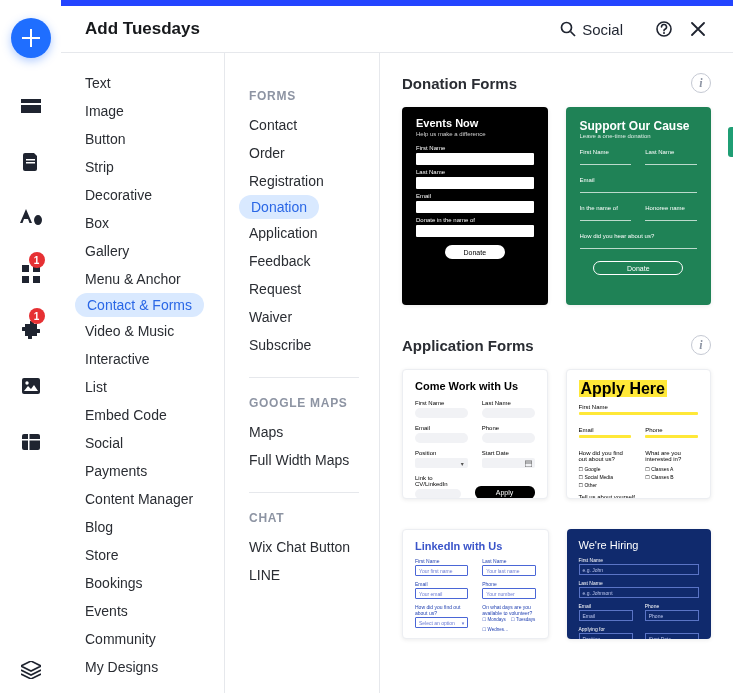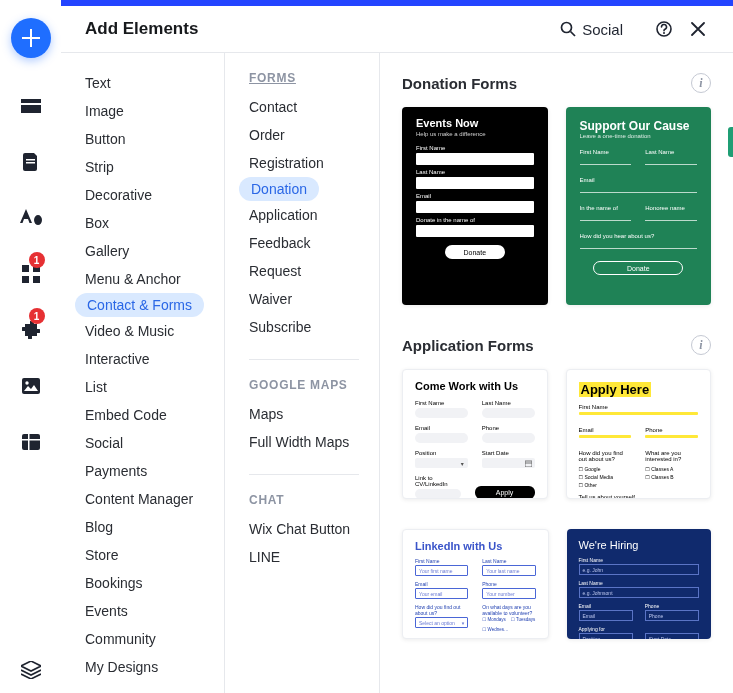--- a/index.html
+++ b/index.html
@@ -107,21 +107,21 @@
     width: 155px;
     border-right: 1px solid #e6e8ec;
     padding: 18px 0 16px 24px;
     overflow-y: auto;
   }
   .col2-group-title {
     font-size: 12px; letter-spacing: .06em;
     color: #8d94a3; font-weight: 600;
     margin: 18px 0 8px 0;
   }
-  .col2-group-title:first-child { margin-top: 0; text-decoration: underline; }
+  .col2-group-title:first-child { margin-top: 18px; }
   .col2-hr {
     border: none; border-top: 1px solid #e6e8ec;
     margin: 18px 20px 0 0;
   }
   .col2-item {
     font-size: 14px; color: #2a2d33;
     padding: 6px 0;
     cursor: pointer;
   }
   .col2-item.active {
@@ -190,21 +190,21 @@
   .appA .lbl{ font-size:6px; margin-bottom:2px;}
   .appA .pill{ background:#f1f2f5; height:10px; border-radius:5px;}
   .appA .mt{ margin-top:7px;}
   .appA .sel{ background:#f1f2f5; height:10px; border-radius:2px; display:flex; align-items:center; justify-content:flex-end; padding-right:4px; font-size:6px; color:#555;}
   .appA .date{ background:#f1f2f5; height:10px; border-radius:2px; display:flex; align-items:center; justify-content:flex-end; padding-right:3px;}
   .appA .date svg{ display:block;}
   .appA .btn{ background:#000; color:#fff; font-size:7px; width:60px; height:13px; border-radius:6px; display:flex; align-items:center; justify-content:center; margin-left:auto;}
 
   
   .appB { background:#fff; color:#000; padding:10px 12px; border:1px solid #eceef2;}
-  .appB h4{ font-size:13px; font-weight:700; display:inline; background:#ffe838; padding:0 2px;}
+  .appB h4{ font-size:16px; font-weight:700; display:inline; background:#ffe838; padding:0 2px;}
   .appB .lbl{ font-size:6px; margin:6px 0 2px;}
   .appB .yline{ height:3px; background:#ffe838; border-radius:1px;}
   .appB .row2{ display:flex; gap:14px;}
   .appB .fld{flex:1;}
   .appB .mt{margin-top:6px;}
   .appB .chk{ font-size:5px; display:flex; flex-direction:column; gap:2px;}
   .appB .chk span::before{content:"☐ "; }
 
   
   .volA { background:#fff; color:#1f3fb0; padding:10px 12px; border:1px solid #eceef2;}
@@ -296,21 +296,21 @@
     <svg width="20" height="18" viewBox="0 0 20 18">
         <path d="M10 0l10 5-10 5L0 5z" fill="none" stroke="#1f2430" stroke-width="1.6"></path>
         <path d="M0 9l10 5 10-5" fill="none" stroke="#1f2430" stroke-width="1.6"></path>
         <path d="M0 13l10 5 10-5" fill="none" stroke="#1f2430" stroke-width="1.6"></path>
       </svg>
   </div>
 </div>
 
 <div class="panel">
   <div class="panel-head">
-    <div class="panel-title">Add Elements</div>
+    <div class="panel-title">Add Tuesdays</div>
     <div class="search">
       <svg width="16" height="16" viewBox="0 0 16 16">
           <circle cx="6.5" cy="6.5" r="5" fill="none" stroke="#1f2430" stroke-width="1.7"></circle>
           <line x1="10.5" y1="10.5" x2="15" y2="15" stroke="#1f2430" stroke-width="1.7"></line>
         </svg>
       <span>Social</span>
     </div>
     <div class="head-icon">
       <svg width="16" height="16" viewBox="0 0 16 16">
           <circle cx="8" cy="8" r="7" fill="none" stroke="#1f2430" stroke-width="1.6"></circle>

